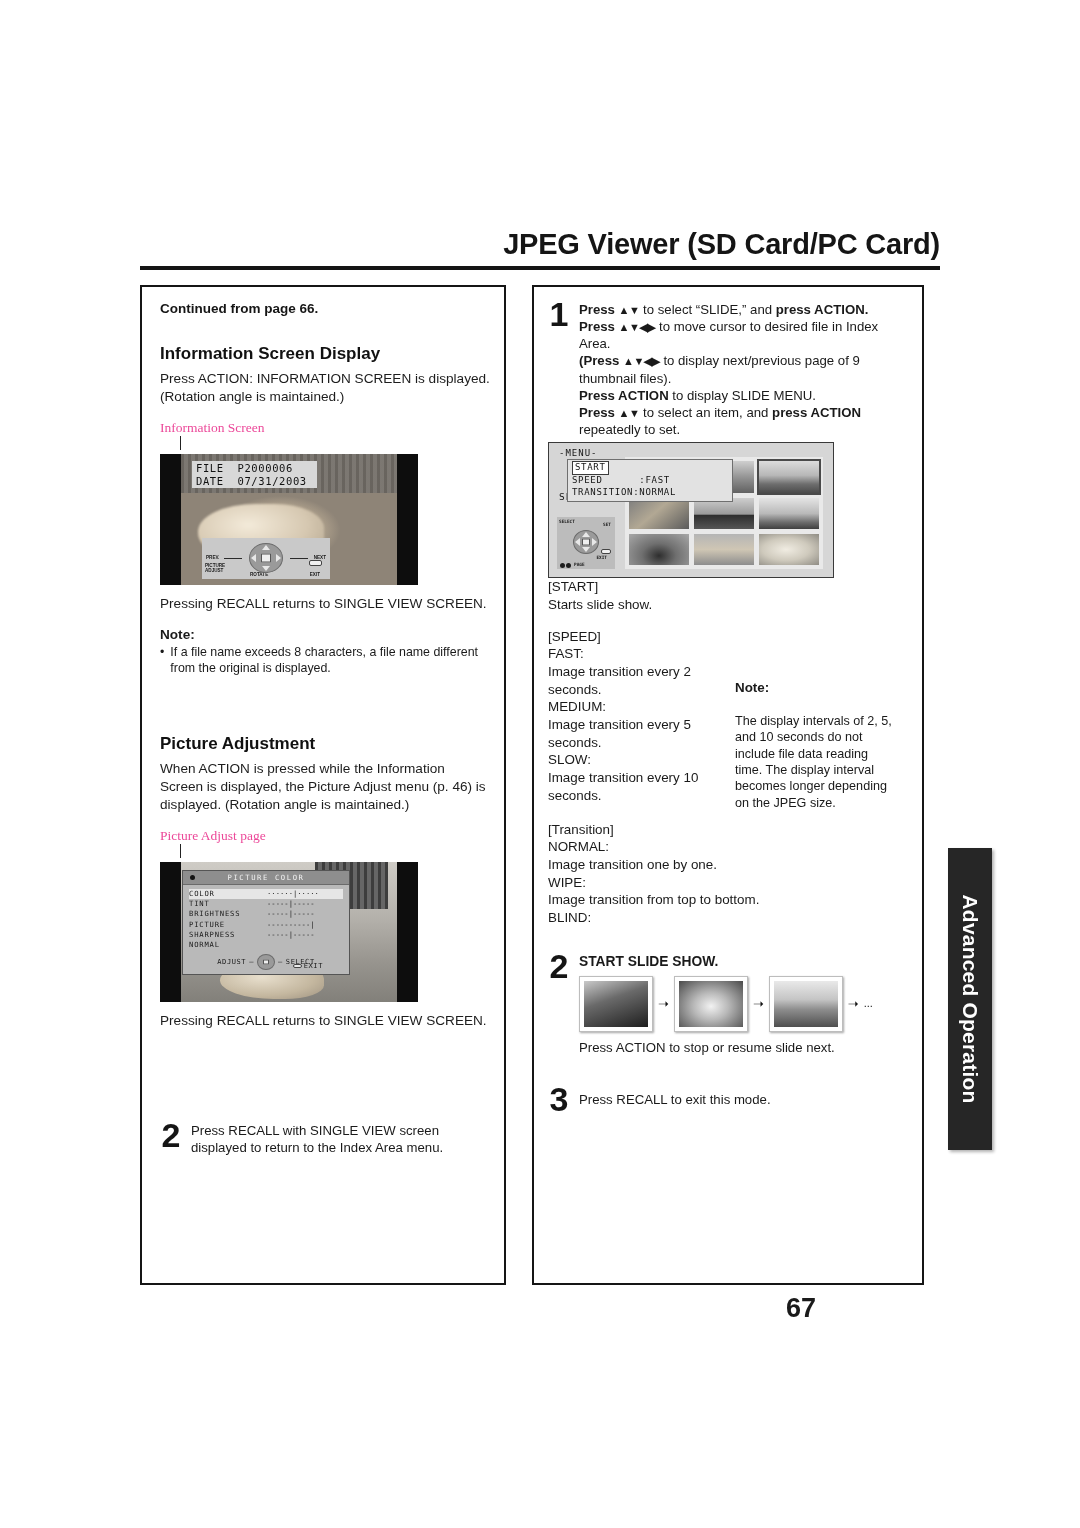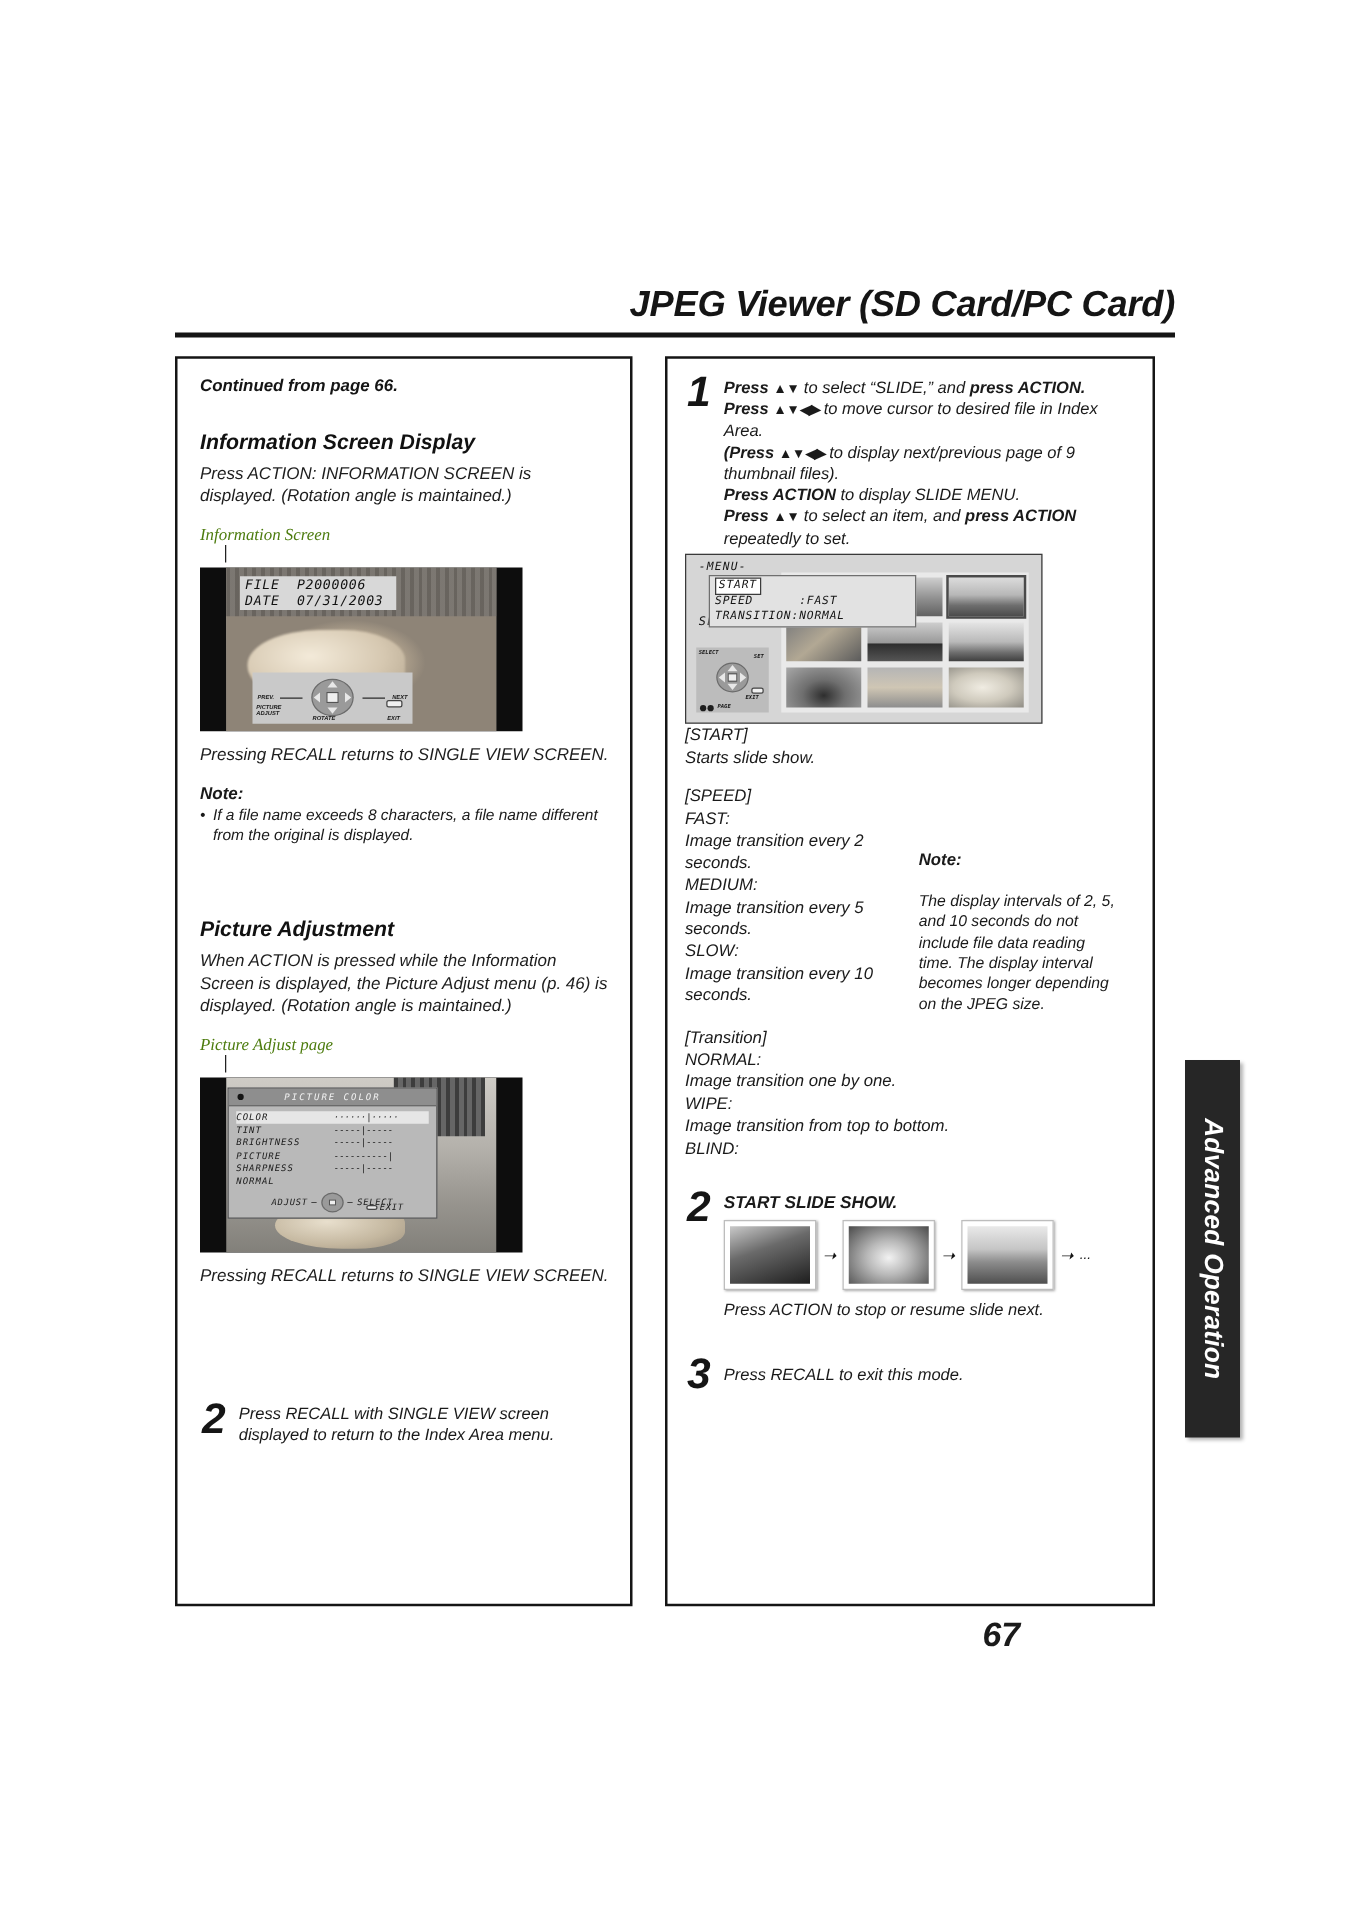--- a/index.html
+++ b/index.html
@@ -3,21 +3,21 @@
 <meta charset="utf-8">
 <style>
   * { box-sizing: border-box; margin: 0; padding: 0; }
   html, body {
     width: 1080px; height: 1528px;
     background: #ffffff;
     font-family: "Liberation Sans", sans-serif;
     color: #1a1a1a;
     overflow: hidden;
   }
-  .page { position: relative; width: 900px; height: 1528px; font-style: italic; }
+  .page { position: relative; width: 900px; height: 1528px; }
 
   
   .header {
     position: absolute; left: 140px; top: 228px; width: 800px;
   }
   .header-title {
     text-align: right;
     font-size: 29px; font-weight: bold; letter-spacing: -0.2px;
     color: #151515;
   }
@@ -41,21 +41,21 @@
   h2.sec {
     font-size: 17px; font-weight: bold; color: #111;
     margin-bottom: 6px;
   }
   h2.sec-right { font-size: 16.5px; font-weight: bold; margin-bottom: 14px; }
   p.body {
     font-size: 13.6px; line-height: 1.32; color: #1d1d1d;
   }
   .caption-serif {
     font-family: "Liberation Serif", serif;
-    font-size: 13.5px; color: #4d7c0f;
+    font-size: 13.5px; color: #ec4899;
     margin-top: 14px;
   }
   .leader { width: 1px; height: 14px; background: #222; margin-left: 20px; }
 
   .note-head { font-size: 13.6px; font-weight: bold; margin-top: 14px; }
   .note-list { font-size: 12.4px; line-height: 1.3; margin-top: 2px; }
   .note-list .bullet-row { display: flex; gap: 6px; }
   .note-list .bullet { flex: 0 0 auto; }
 
   

